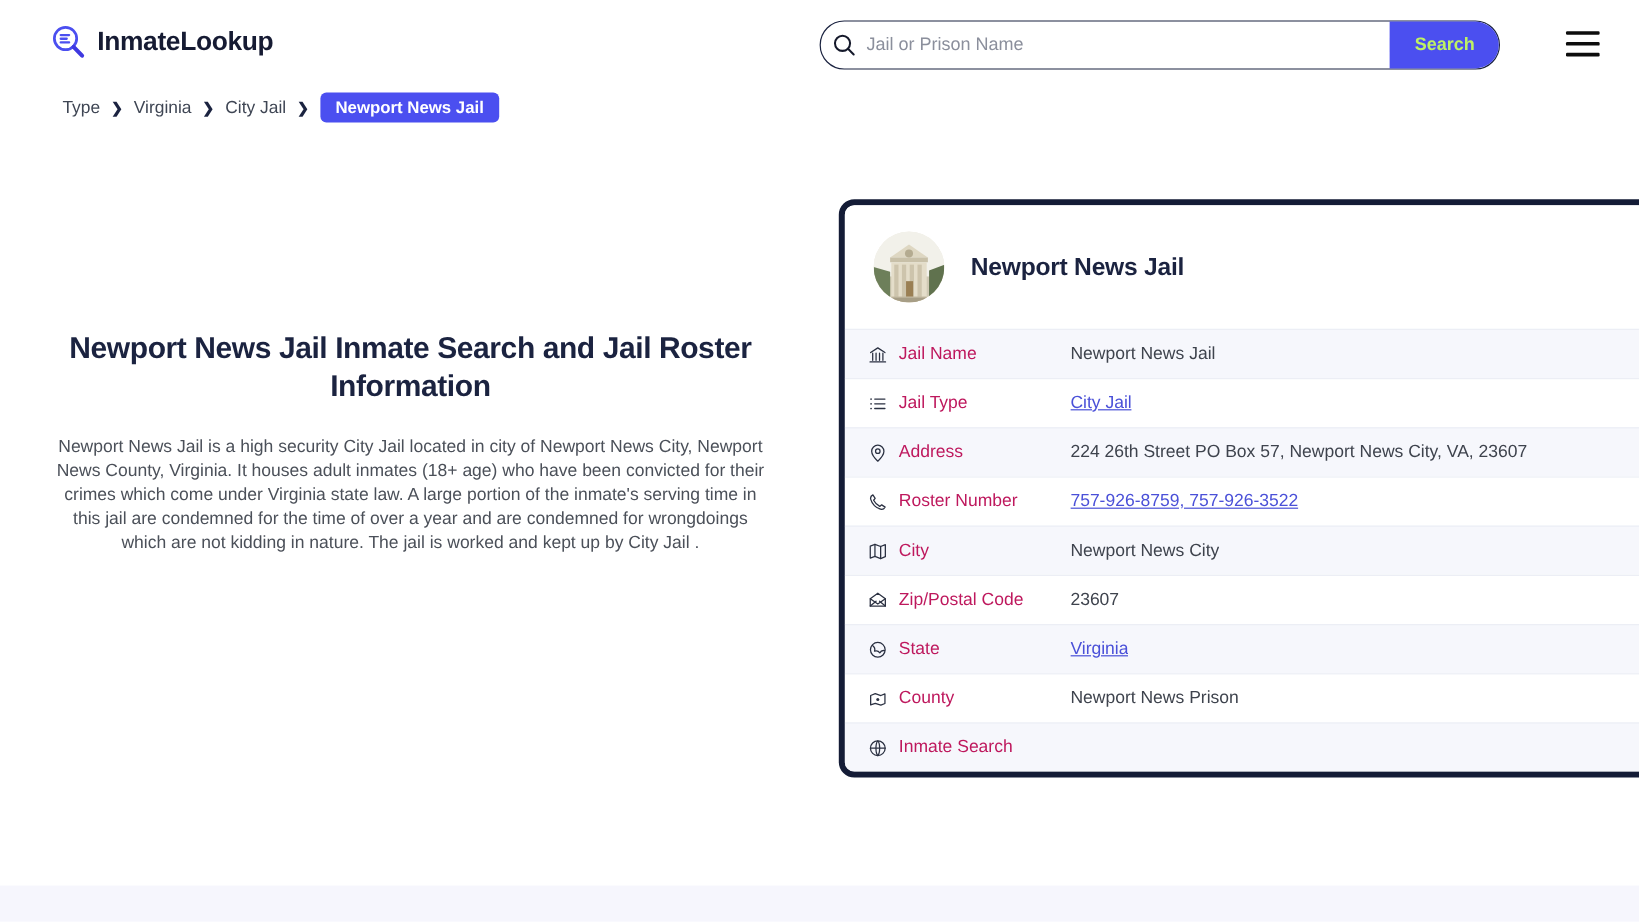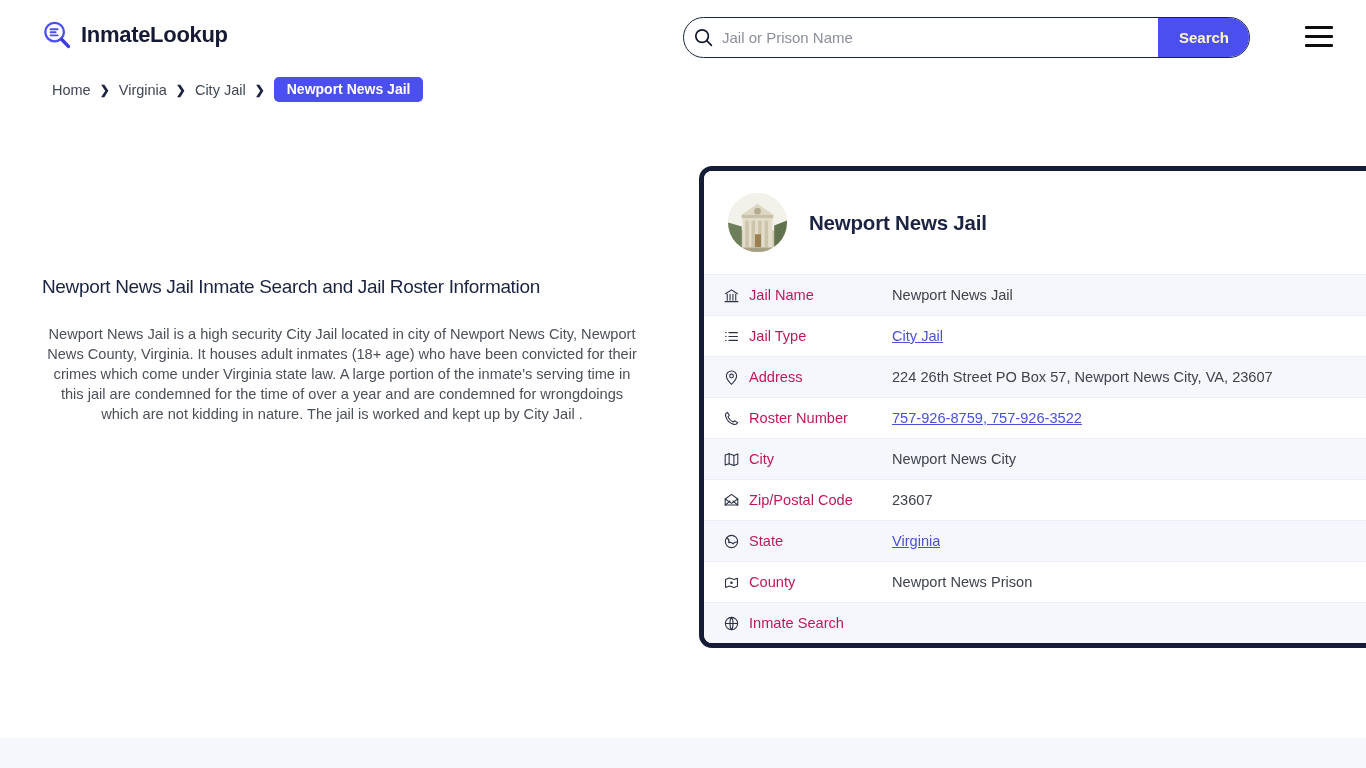--- a/index.html
+++ b/index.html
@@ -63,21 +63,21 @@
     color: #333;
     background: transparent;
     padding: 0;
   }
   .search-input::placeholder { color: #8b8f9c; opacity: 1; }
   .search-btn {
     flex: none;
     width: 92px; height: 41px;
     border: 0;
     background: #4b4ff0;
-    color: #fef9c3;
+    color: #bef264;
     font-family: "Liberation Sans", sans-serif;
     font-size: 15px;
     font-weight: 700;
     cursor: pointer;
     border-radius: 0 21px 21px 0;
     margin-right: -1px;
   }
 
   .hamburger {
     position: absolute;
@@ -123,25 +123,26 @@
   }
 
   
   .left-col {
     position: absolute;
     left: 42px; top: 275px;
     width: 600px;
   }
   .page-title {
     margin: 0 0 26px 0;
-    font-size: 19px;
+    font-size: 25px;
     line-height: 1.26;
-    font-weight: 400;
+    font-weight: 700;
     color: #1b2340;
     letter-spacing: -0.35px;
+    text-align: center;
   }
   .body-par {
     margin: 17px 0 22px 0;
     font-size: 14.6px;
     line-height: 1.37;
     color: #4b5059;
     text-align: center;
   }
   .body-par:last-child { margin-bottom: 0; }
 
@@ -248,21 +249,21 @@
   </div>
 
   <button class="hamburger">
     <span></span>
     <span></span>
     <span></span>
   </button>
 </div>
 
 <nav class="breadcrumb">
-  <a class="crumb" href="#">Home</a>
+  <a class="crumb" href="#">Type</a>
   <span class="crumb-sep">❯</span>
   <a class="crumb" href="#">Virginia</a>
   <span class="crumb-sep">❯</span>
   <a class="crumb" href="#">City Jail</a>
   <span class="crumb-sep">❯</span>
   <span class="crumb-current">Newport News Jail</span>
 </nav>
 
 <div class="left-col">
   <h1 class="page-title">Newport News Jail Inmate Search and Jail Roster Information</h1>

